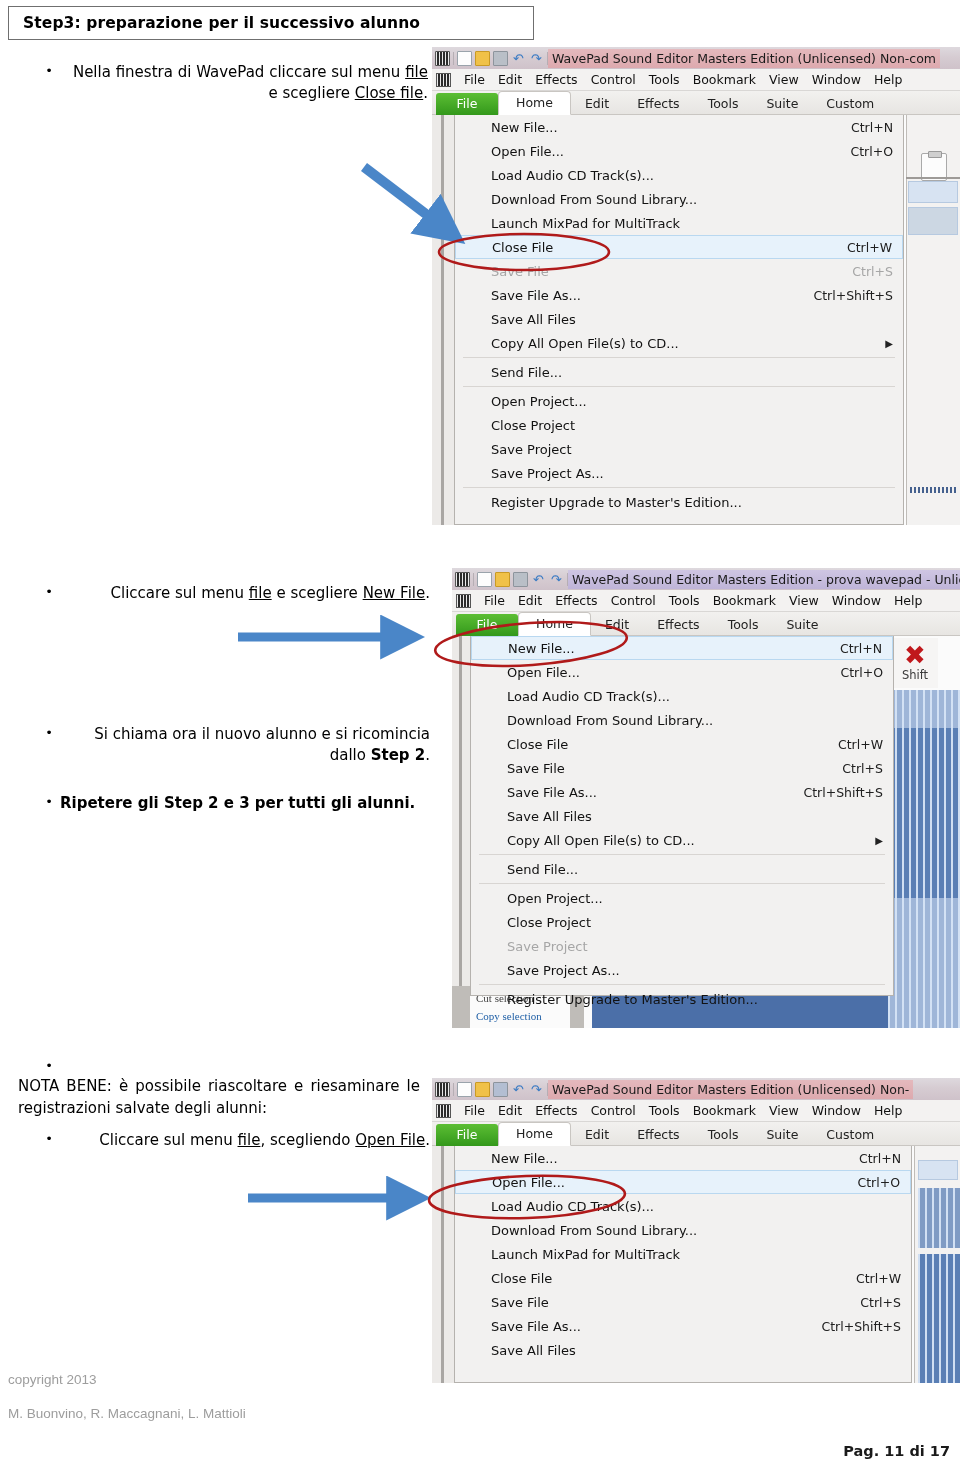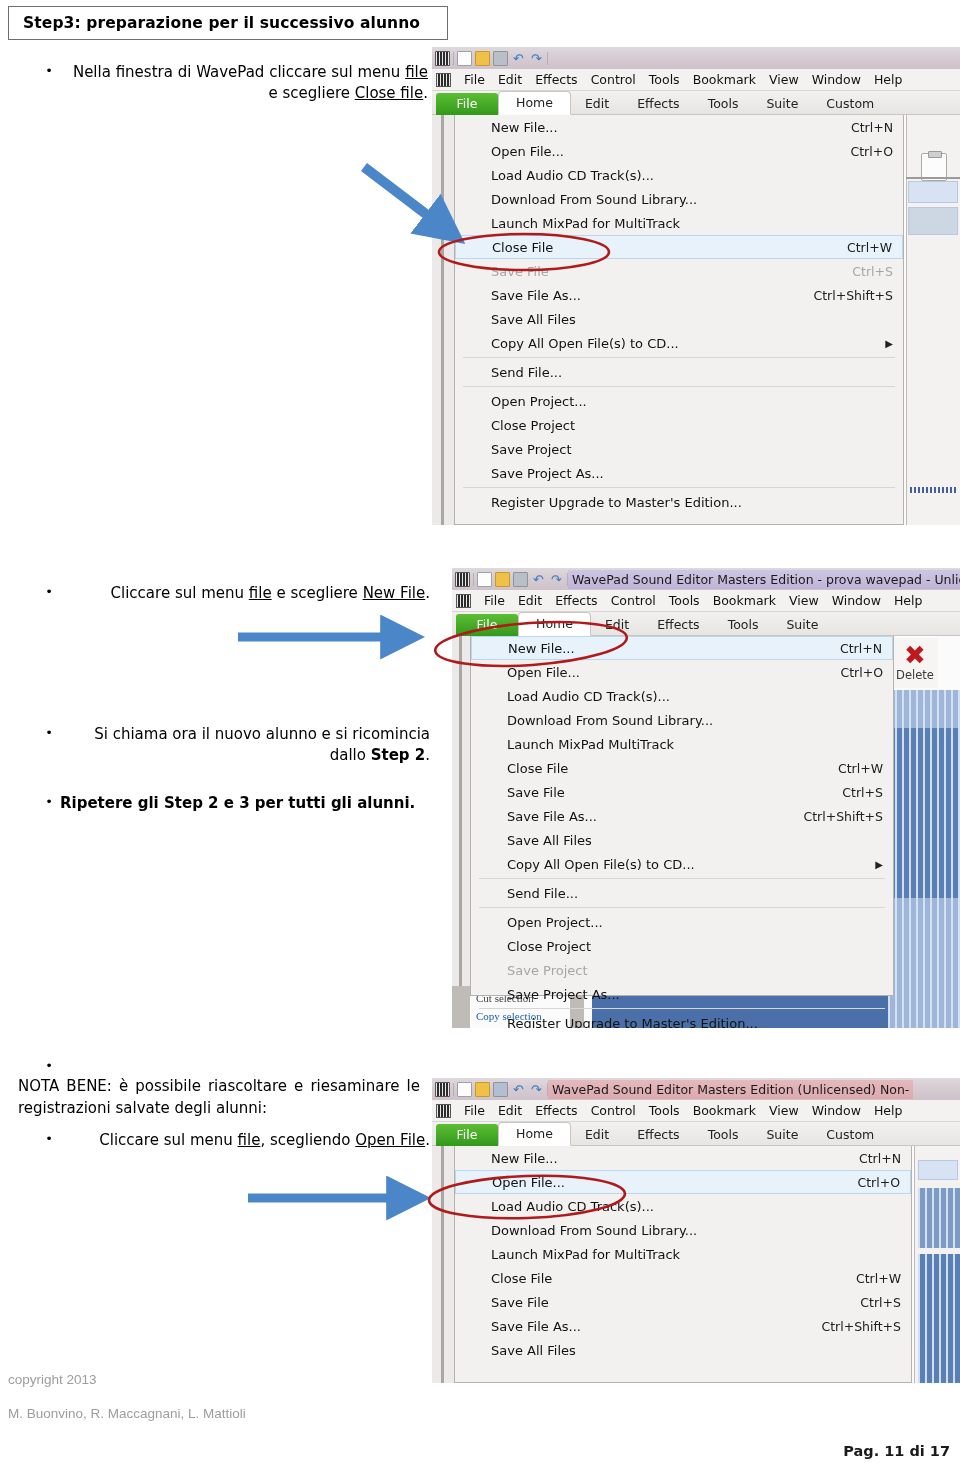--- a/index.html
+++ b/index.html
@@ -8,21 +8,21 @@
     width:960px; height:1473px;
     background:#ffffff;
     font-family:"Liberation Sans", sans-serif;
     color:#000;
     position:relative;
     overflow:hidden;
   }
 
   
   .hdr-box{
-    position:absolute; left:8px; top:6px; width:440px; height:34px;
+    position:absolute; left:8px; top:6px; width:526px; height:34px;
     border:1.5px solid #6f6f6f; background:#fff;
     display:flex; align-items:center; padding-left:14px;
   }
   .hdr-box .t{
     font-family:"DejaVu Sans", sans-serif;
     font-weight:bold; font-size:15.5px; letter-spacing:.1px; white-space:nowrap;
   }
 
   
   .prose{ position:absolute; font-family:"DejaVu Sans", sans-serif; }
@@ -214,20 +214,21 @@
     <div class="qat">
       <span class="qicon app"></span>
       <span class="qsep"></span>
       <span class="qicon page"></span>
       <span class="qicon folder"></span>
       <span class="qicon disk"></span>
       <span class="qicon undo">↶</span>
       <span class="qicon redo">↷</span>
       <span class="qsep"></span>
     </div>
+    <span class="tb-caption pinkish">WavePad Sound Editor Masters Edition (Unlicensed) Non-com</span>
   </div>
 
   <div class="menubar" style="top:22px;">
     <span class="appglyph"></span>
     <span>File</span>
     <span>Edit</span>
     <span>Effects</span>
     <span>Control</span>
     <span>Tools</span>
     <span>Bookmark</span>
@@ -362,21 +363,21 @@
   </div>
 
   <div style="position:absolute;left:0;top:68px;right:0;bottom:0;background:#fbfbfb;"></div>
 
   <div class="gutter" style="left:0; top:68px; width:18px;">
     <div class="bar" style="left:7px;"></div>
   </div>
 
   <div class="delete-btn" style="left:440px; top:70px; width:46px; height:50px; padding-top:4px;">
     <div class="xmark">✖</div>
-    <span>Delete</span>
+    <span>Shift</span>
   </div>
 
   <div class="wavecol" style="left:436px; top:122px; width:72px; height:38px; background:#8fa9cd;">
       <div class="lines light"></div>
     </div>
   <div class="wavecol" style="left:436px; top:160px; width:72px; height:170px;">
       <div class="lines"></div>
     </div>
   <div class="wavecol" style="left:436px; top:330px; width:72px; height:130px; background:#9fb6d8;">
       <div class="lines light"></div>
@@ -395,23 +396,20 @@
       </div>
       <div class="mi">
         <span>Open File...</span>
         <span class="acc">Ctrl+O</span>
       </div>
       <div class="mi">
         <span>Load Audio CD Track(s)...</span>
       </div>
       <div class="mi">
         <span>Download From Sound Library...</span>
-      </div>
-      <div class="mi">
-        <span>Launch MixPad MultiTrack</span>
       </div>
       <div class="mi">
         <span>Close File</span>
         <span class="acc">Ctrl+W</span>
       </div>
       <div class="mi">
         <span>Save File</span>
         <span class="acc">Ctrl+S</span>
       </div>
       <div class="mi">

